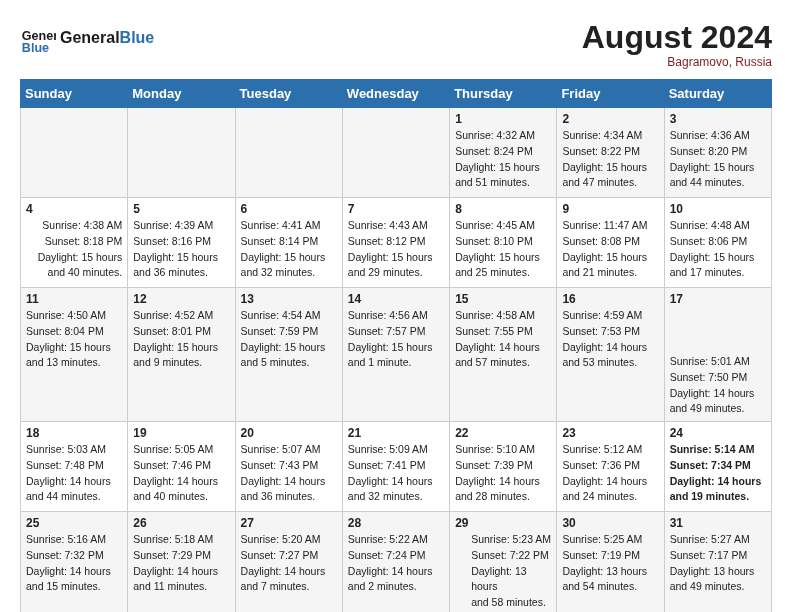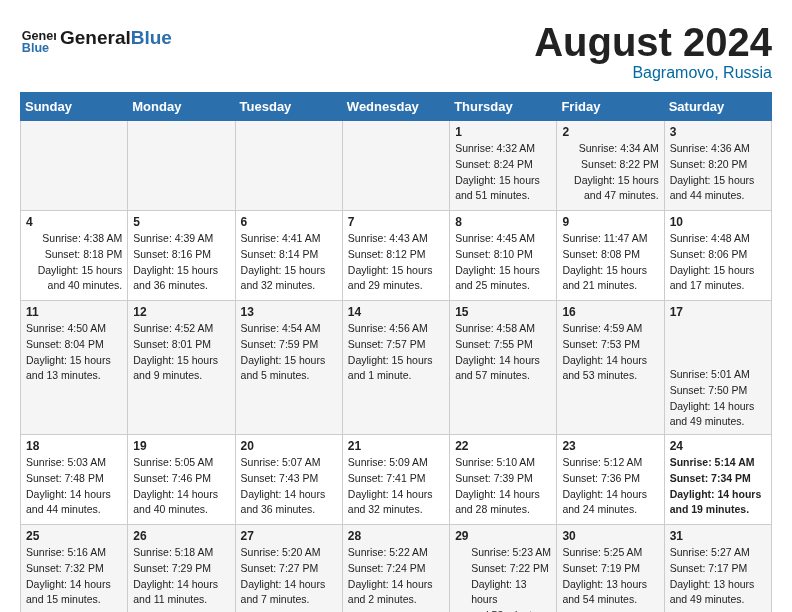--- a/index.html
+++ b/index.html
@@ -22,28 +22,28 @@
       gap: 4px;
     }
     .logo-icon {
       width: 36px;
       height: 36px;
     }
     .title-area {
       text-align: right;
     }
     .month-year {
-      font-size: 40px;
+      font-size: 32px;
       font-weight: bold;
       color: #222;
       line-height: 1.1;
     }
     .location {
-      font-size: 16px;
-      color: #0369a1;
+      font-size: 12px;
+      color: #7f1d1d;
     }
     table {
       width: 100%;
       border-collapse: collapse;
       table-layout: fixed;
     }
     thead tr {
       background-color: #2c6fad;
       padding-left: 6px;
     }
@@ -85,21 +85,21 @@
 <body>
 
 <div class="header">
   <div class="logo">
     <svg class="logo-icon" viewBox="0 0 40 40">
       <text x="2" y="22" font-size="14" font-weight="bold" fill="#1a1a1a">General</text>
       <text x="2" y="36" font-size="14" font-weight="bold" fill="#2c6fad">Blue</text>
       <polygon points="30,5 40,15 35,10" fill="#2c6fad"></polygon>
     </svg>
     <div>
-      <div style="font-size:19px;font-weight:bold;color:#1a1a1a;line-height:1.1;">
+      <div style="font-size:16px;font-weight:bold;color:#1a1a1a;line-height:1.1;">
         <span style="color:#1a1a1a">General</span><span style="color:#2c6fad">Blue</span>
       </div>
     </div>
   </div>
   <div class="title-area">
     <div class="month-year">August 2024</div>
     <div class="location">Bagramovo, Russia</div>
   </div>
 </div>
 
@@ -123,21 +123,21 @@
         <td style="background-color: rgb(245, 245, 245);"></td>
         <td>
           <div class="day-number">1</div>
           <div class="day-info" style="white-space: pre-line;">Sunrise: 4:32 AM
 Sunset: 8:24 PM
 Daylight: 15 hours
 and 51 minutes.</div>
         </td>
         <td>
           <div class="day-number">2</div>
-          <div class="day-info" style="white-space: pre-line; text-align: right;">Sunrise: 4:34 AM
+          <div class="day-info" style="white-space: pre-line;">Sunrise: 4:34 AM
 Sunset: 8:22 PM
 Daylight: 15 hours
 and 47 minutes.</div>
         </td>
         <td>
           <div class="day-number">3</div>
           <div class="day-info" style="white-space: pre-line;">Sunrise: 4:36 AM
 Sunset: 8:20 PM
 Daylight: 15 hours
 and 44 minutes.</div>

